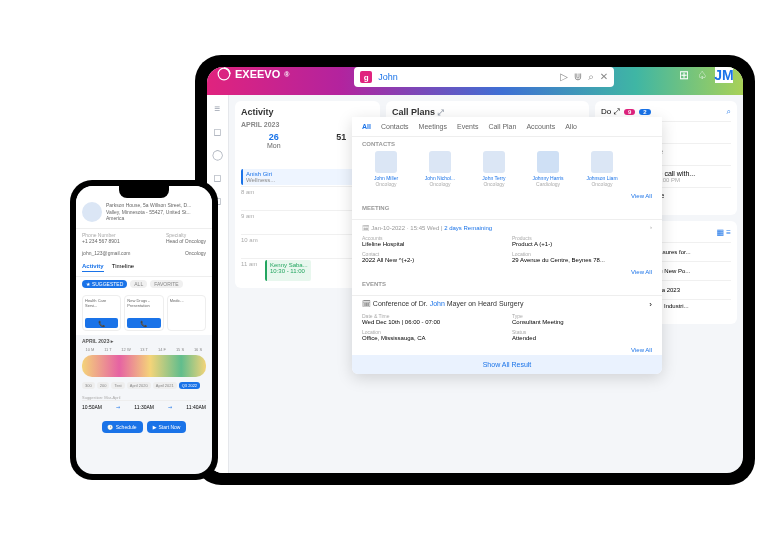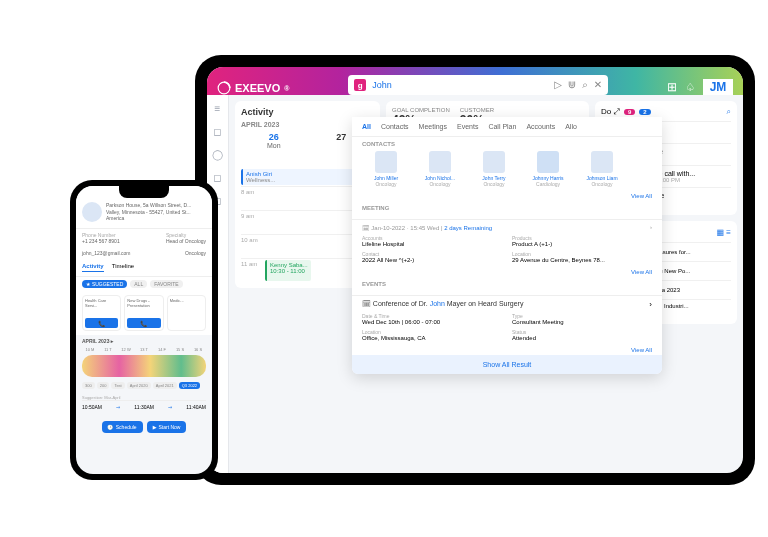--- a/index.html
+++ b/index.html
@@ -1,29 +1,29 @@
 <!DOCTYPE html>
 <html><head>
 <meta charset="utf-8">
 <style>
 *{box-sizing:border-box;margin:0;padding:0;font-family:-apple-system,BlinkMacSystemFont,'Segoe UI',Arial,sans-serif}
 body{background:#fff;width:768px;height:537px;position:relative;overflow:hidden}
 .tablet{position:absolute;left:195px;top:55px;width:560px;height:430px;background:#000;border-radius:26px;padding:12px}
 .tablet-screen{background:#f4f6f9;width:100%;height:100%;border-radius:16px;overflow:hidden;display:flex;flex-direction:column}
-.tablet-header{height:28px;background:linear-gradient(90deg,#e0237e 0%,#b3239e 25%,#3e6fd4 55%,#3fb6a4 80%,#a8d157 100%);display:flex;align-items:flex-end;padding:0 10px;gap:8px}
+.tablet-header{height:28px;background:linear-gradient(90deg,#e0237e 0%,#b3239e 25%,#3e6fd4 55%,#3fb6a4 80%,#a8d157 100%);display:flex;align-items:flex-start;padding:0 10px;gap:8px}
 .logo{display:flex;align-items:center;gap:4px;color:#fff;font-weight:700;font-size:11px}
 .logo-icon{width:14px;height:14px}
 .search-wrap{flex:1;display:flex;justify-content:center}
 .search-box{background:#fff;border-radius:4px;width:260px;height:20px;display:flex;align-items:center;padding:0 6px;gap:6px;font-size:9px}
 .search-box .g{width:12px;height:12px;background:#e0237e;border-radius:2px;color:#fff;display:flex;align-items:center;justify-content:center;font-size:8px;font-weight:700}
 .search-box input{border:none;outline:none;flex:1;font-size:9px;color:#1a73e8}
 .search-icons{display:flex;gap:6px;color:#888}
 .search-icons span{font-size:10px}
 .header-right{display:flex;gap:8px;align-items:center;color:#fff}
-.avatar-badge{background:#fff;color:#1a73e8;border-radius:0;width:30px;height:16px;font-size:12px;font-weight:600;display:flex;align-items:center;justify-content:center}
+.avatar-badge{background:#fff;color:#1a73e8;border-radius:0;width:18px;height:16px;font-size:14px;font-weight:600;display:flex;align-items:center;justify-content:center}
 .tablet-body{flex:1;display:flex;position:relative;overflow:hidden}
 .left-rail{width:22px;background:#fff;border-right:1px solid #e5e7eb;display:flex;flex-direction:column;align-items:center;padding-top:8px;gap:12px}
 .left-rail span{color:#9ca3af;font-size:10px}
 .main{flex:1;display:flex;gap:6px;padding:6px;overflow:hidden}
 .col{display:flex;flex-direction:column;gap:6px}
 .col-cal{width:145px}
 .col-mid{flex:1}
 .col-right{width:142px}
 .card{background:#fff;border-radius:6px;padding:6px;font-size:8px}
 .card-h{display:flex;justify-content:space-between;align-items:center;margin-bottom:4px}
@@ -156,21 +156,21 @@
     <div class="card-h">
                 <span class="t">Activity</span>
               </div>
     <div class="cal-month">APRIL 2023</div>
     <div class="cal-days">
       <div class="cal-day today">
                   <div class="n">26</div>
                   <div>Mon</div>
                 </div>
       <div class="cal-day">
-                  <div class="n">27</div>
+                  <div class="n">51</div>
                 </div>
     </div>
     <div class="cal-event">
                 <div>Anish Giri</div>
                 <div style="color:#888">Wellness...</div>
               </div>
     <div class="cal-slots">
       <div class="cal-slot">
                   <span class="tm">8 am</span>
                 </div>
@@ -186,20 +186,23 @@
                     <div>Kenny Saba...</div>
                     <div>10:30 - 11:00</div>
                   </div>
                 </div>
     </div>
   </div>
 </div>
 
 <div class="col col-mid">
   <div class="card" style="min-height:90px">
+    <div class="card-h">
+                <span class="t"><span>Call Plans</span> <span class="ext">⤢</span></span>
+              </div>
     <div class="plans-stats">
       <div class="stat">
                   <div>GOAL COMPLETION</div>
                   <div class="v">42%</div>
                 </div>
       <div class="stat">
                   <div>CUSTOMER</div>
                   <div class="v">30%</div>
                 </div>
     </div>

